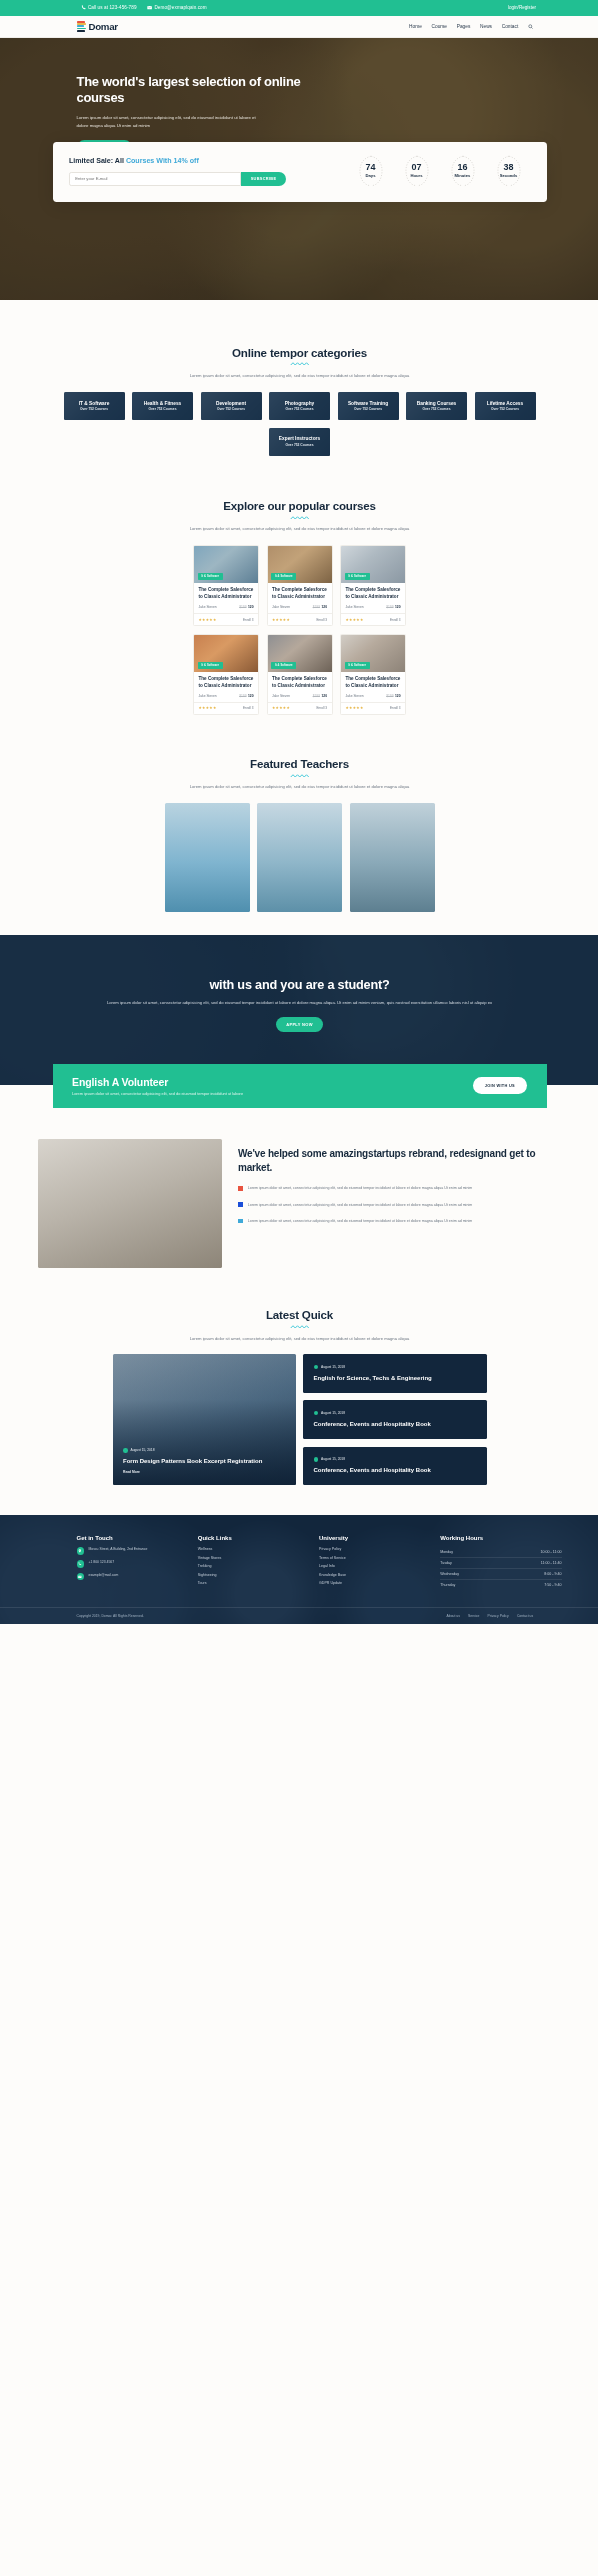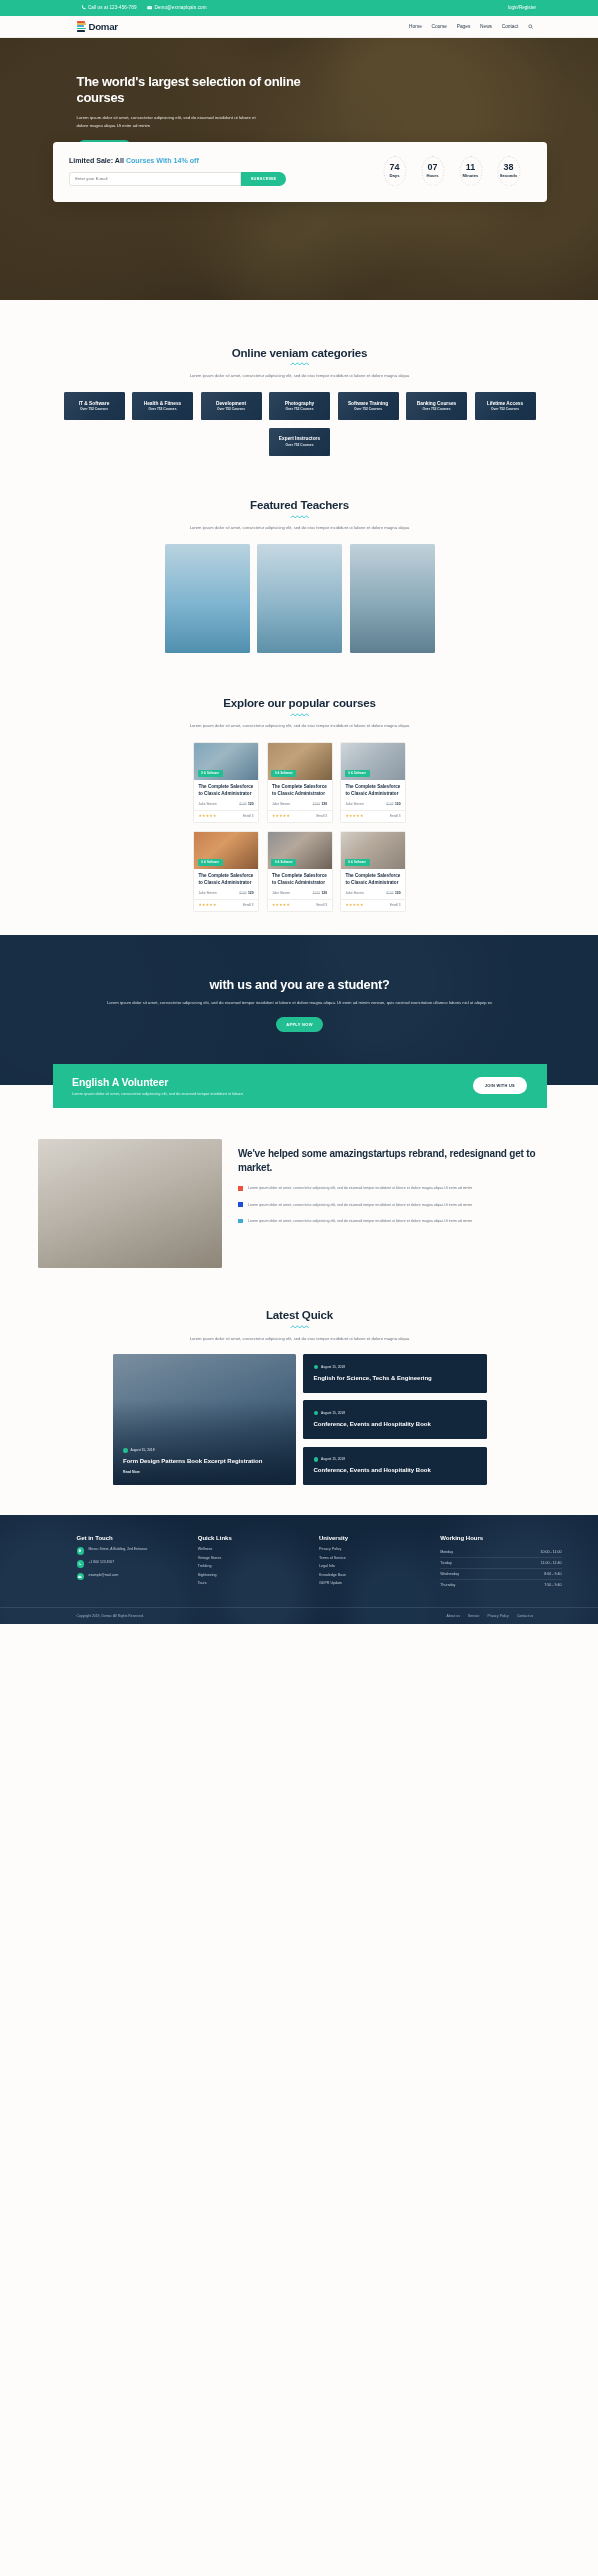--- a/index.html
+++ b/index.html
@@ -94,21 +94,21 @@
   .cd-form input {
     flex:1; height:13.5px; border:0.7px solid #e6e3dd; background:#fff;
     border-radius:2.2px 0 0 2.2px; padding:0 5.2px; font-size:4.2px;
     color:#9a958d; font-family:"Liberation Sans", sans-serif; outline:none;
   }
   .cd-form button {
     background:#21bf92; color:#fff; border:none; cursor:pointer;
     font-size:3.9px; font-weight:700; letter-spacing:0.3px;
     padding:0 9.7px; height:13.5px; border-radius:0 9px 9px 0;
   }
-  .cd-timers { margin-left:auto; display:flex; gap:4px; padding-right:4.5px; }
+  .cd-timers { margin-left:auto; display:flex; gap:12px; padding-right:4.5px; }
   .cd-unit { width:34px; height:34px; position:relative; text-align:center; }
   .cd-unit svg { position:absolute; inset:0; }
   .cd-num { position:relative; font-size:9px; font-weight:700; color:#17293c; padding-top:8.2px; }
   .cd-lbl { position:relative; font-size:4.2px; font-weight:700; color:#17293c; margin-top:0.7px; }
 
   
   .sec { padding:0 0; }
   .sec-head { text-align:center; }
   .sec-head h2 {
     font-size:11.6px; font-weight:700; color:#17293c; letter-spacing:-0.2px;
@@ -326,38 +326,38 @@
             <path d="M23 3 C36 6 40 18 37 30 C35 38 30 42 24 43" fill="none" stroke="#dcdad5" stroke-width="1.2" stroke-dasharray="1.6 2"></path>
           </svg>
         <div class="cd-num">07</div>
         <div class="cd-lbl">Hours</div>
       </div>
       <div class="cd-unit">
         <svg viewBox="0 0 46 46">
             <path d="M23 3 C10 6 6 18 9 30 C11 38 16 42 22 43" fill="none" stroke="#dcdad5" stroke-width="1.2" stroke-dasharray="1.6 2"></path>
             <path d="M23 3 C36 6 40 18 37 30 C35 38 30 42 24 43" fill="none" stroke="#dcdad5" stroke-width="1.2" stroke-dasharray="1.6 2"></path>
           </svg>
-        <div class="cd-num">11</div>
+        <div class="cd-num">16</div>
         <div class="cd-lbl">Minutes</div>
       </div>
       <div class="cd-unit">
         <svg viewBox="0 0 46 46">
             <path d="M23 3 C10 6 6 18 9 30 C11 38 16 42 22 43" fill="none" stroke="#dcdad5" stroke-width="1.2" stroke-dasharray="1.6 2"></path>
             <path d="M23 3 C36 6 40 18 37 30 C35 38 30 42 24 43" fill="none" stroke="#dcdad5" stroke-width="1.2" stroke-dasharray="1.6 2"></path>
           </svg>
         <div class="cd-num">38</div>
         <div class="cd-lbl">Seconds</div>
       </div>
     </div>
   </div>
 
   <div class="sec" style="padding-top:46px;">
     <div class="container">
       <div class="sec-head">
-        <h2>Online veniam categories</h2>
+        <h2>Online tempor categories</h2>
         <svg class="squiggle" width="19.5" height="4.5" viewBox="0 0 26 6">
             <path d="M1 4 L4 1 L7 4 L10 1 L13 4 L16 1 L19 4 L22 1 L25 4" fill="none" stroke="#3fc9d8" stroke-width="1.3"></path>
           </svg>
         <p>Lorem ipsum dolor sit amet, consectetur adipisicing elit, sed do eius tempor incididunt ut labore et dolore magna aliqua</p>
       </div>
       <div class="cats">
         <div class="cat">
           <div class="bg" style="background:linear-gradient(135deg,#6e7d8c,#36485c 60%,#25384c)"></div>
             <div class="ov"></div>
           <div class="nm">IT &amp; Software</div>
@@ -402,150 +402,150 @@
         <div class="cat">
           <div class="bg" style="background:linear-gradient(135deg,#6f8090,#354a5c 60%,#25384b)"></div>
             <div class="ov"></div>
           <div class="nm">Expert Instructors</div>
           <div class="sub">Over 752 Courses</div>
         </div>
       </div>
     </div>
   </div>
 
+  <div class="sec" style="padding-top:43px;">
+    <div class="container">
+      <div class="sec-head">
+        <h2>Explore our popular courses</h2>
+        <svg class="squiggle" width="19.5" height="4.5" viewBox="0 0 26 6">
+            <path d="M1 4 L4 1 L7 4 L10 1 L13 4 L16 1 L19 4 L22 1 L25 4" fill="none" stroke="#3fc9d8" stroke-width="1.3"></path>
+          </svg>
+        <p>Lorem ipsum dolor sit amet, consectetur adipisicing elit, sed do eius tempor incididunt ut labore et dolore magna aliqua</p>
+      </div>
+      <div class="courses" style="width:213px;margin-left:auto;margin-right:auto;">
+
+        <div class="course">
+          <div class="thumb" style="background:linear-gradient(140deg,#7fa6bd 0%,#9db6c2 40%,#5d7f95 100%)">
+            <span class="tag">It &amp; Software</span>
+          </div>
+          <div class="body">
+            <h3>The Complete Salesforce to Classic Administrator</h3>
+            <div class="meta">
+              <span class="author">Jake Steven</span>
+              <span class="price"><s>$199</s><b>120</b></span>
+            </div>
+          </div>
+          <div class="foot">
+            <span class="stars">★★★★★</span>
+            <span class="enroll">Enroll 3</span>
+          </div>
+        </div>
+
+        <div class="course">
+          <div class="thumb" style="background:linear-gradient(140deg,#b08f6a 0%,#c2a279 40%,#7d6344 100%)">
+            <span class="tag">It &amp; Software</span>
+          </div>
+          <div class="body">
+            <h3>The Complete Salesforce to Classic Administrator</h3>
+            <div class="meta">
+              <span class="author">Jake Steven</span>
+              <span class="price"><s>$199</s><b>120</b></span>
+            </div>
+          </div>
+          <div class="foot">
+            <span class="stars">★★★★★</span>
+            <span class="enroll">Enroll 3</span>
+          </div>
+        </div>
+
+        <div class="course">
+          <div class="thumb" style="background:linear-gradient(140deg,#cfd6db 0%,#aeb9c1 40%,#8b98a3 100%)">
+            <span class="tag">It &amp; Software</span>
+          </div>
+          <div class="body">
+            <h3>The Complete Salesforce to Classic Administrator</h3>
+            <div class="meta">
+              <span class="author">Jake Steven</span>
+              <span class="price"><s>$199</s><b>120</b></span>
+            </div>
+          </div>
+          <div class="foot">
+            <span class="stars">★★★★★</span>
+            <span class="enroll">Enroll 3</span>
+          </div>
+        </div>
+
+        <div class="course">
+          <div class="thumb" style="background:linear-gradient(140deg,#c8804f 0%,#d99a63 40%,#8a5a36 100%)">
+            <span class="tag">It &amp; Software</span>
+          </div>
+          <div class="body">
+            <h3>The Complete Salesforce to Classic Administrator</h3>
+            <div class="meta">
+              <span class="author">Jake Steven</span>
+              <span class="price"><s>$199</s><b>120</b></span>
+            </div>
+          </div>
+          <div class="foot">
+            <span class="stars">★★★★★</span>
+            <span class="enroll">Enroll 3</span>
+          </div>
+        </div>
+
+        <div class="course">
+          <div class="thumb" style="background:linear-gradient(140deg,#8e8f92 0%,#b5a89b 40%,#6d6257 100%)">
+            <span class="tag">It &amp; Software</span>
+          </div>
+          <div class="body">
+            <h3>The Complete Salesforce to Classic Administrator</h3>
+            <div class="meta">
+              <span class="author">Jake Steven</span>
+              <span class="price"><s>$199</s><b>120</b></span>
+            </div>
+          </div>
+          <div class="foot">
+            <span class="stars">★★★★★</span>
+            <span class="enroll">Enroll 3</span>
+          </div>
+        </div>
+
+        <div class="course">
+          <div class="thumb" style="background:linear-gradient(140deg,#d2cdc6 0%,#b6aa9d 40%,#8d8378 100%)">
+            <span class="tag">It &amp; Software</span>
+          </div>
+          <div class="body">
+            <h3>The Complete Salesforce to Classic Administrator</h3>
+            <div class="meta">
+              <span class="author">Jake Steven</span>
+              <span class="price"><s>$199</s><b>120</b></span>
+            </div>
+          </div>
+          <div class="foot">
+            <span class="stars">★★★★★</span>
+            <span class="enroll">Enroll 3</span>
+          </div>
+        </div>
+
+      </div>
+    </div>
+  </div>
+
   <div class="sec" style="padding-top:42px;">
     <div class="container">
       <div class="sec-head">
         <h2>Featured Teachers</h2>
         <svg class="squiggle" width="19.5" height="4.5" viewBox="0 0 26 6">
             <path d="M1 4 L4 1 L7 4 L10 1 L13 4 L16 1 L19 4 L22 1 L25 4" fill="none" stroke="#3fc9d8" stroke-width="1.3"></path>
           </svg>
         <p>Lorem ipsum dolor sit amet, consectetur adipisicing elit, sed do eius tempor incididunt ut labore et dolore magna aliqua</p>
       </div>
       <div class="teachers">
         <div class="teacher" style="background:linear-gradient(180deg,#b9d3e0 0%,#7fb4cf 55%,#4f8fae 100%)"></div>
         <div class="teacher" style="background:linear-gradient(180deg,#c6d8e2 0%,#8fb6c9 55%,#5d90a8 100%)"></div>
         <div class="teacher" style="background:linear-gradient(180deg,#c0d1da 0%,#8aa9b8 55%,#5d7f90 100%)"></div>
-      </div>
-    </div>
-  </div>
-
-  <div class="sec" style="padding-top:43px;">
-    <div class="container">
-      <div class="sec-head">
-        <h2>Explore our popular courses</h2>
-        <svg class="squiggle" width="19.5" height="4.5" viewBox="0 0 26 6">
-            <path d="M1 4 L4 1 L7 4 L10 1 L13 4 L16 1 L19 4 L22 1 L25 4" fill="none" stroke="#3fc9d8" stroke-width="1.3"></path>
-          </svg>
-        <p>Lorem ipsum dolor sit amet, consectetur adipisicing elit, sed do eius tempor incididunt ut labore et dolore magna aliqua</p>
-      </div>
-      <div class="courses" style="width:213px;margin-left:auto;margin-right:auto;">
-
-        <div class="course">
-          <div class="thumb" style="background:linear-gradient(140deg,#7fa6bd 0%,#9db6c2 40%,#5d7f95 100%)">
-            <span class="tag">It &amp; Software</span>
-          </div>
-          <div class="body">
-            <h3>The Complete Salesforce to Classic Administrator</h3>
-            <div class="meta">
-              <span class="author">Jake Steven</span>
-              <span class="price"><s>$199</s><b>120</b></span>
-            </div>
-          </div>
-          <div class="foot">
-            <span class="stars">★★★★★</span>
-            <span class="enroll">Enroll 3</span>
-          </div>
-        </div>
-
-        <div class="course">
-          <div class="thumb" style="background:linear-gradient(140deg,#b08f6a 0%,#c2a279 40%,#7d6344 100%)">
-            <span class="tag">It &amp; Software</span>
-          </div>
-          <div class="body">
-            <h3>The Complete Salesforce to Classic Administrator</h3>
-            <div class="meta">
-              <span class="author">Jake Steven</span>
-              <span class="price"><s>$199</s><b>120</b></span>
-            </div>
-          </div>
-          <div class="foot">
-            <span class="stars">★★★★★</span>
-            <span class="enroll">Enroll 3</span>
-          </div>
-        </div>
-
-        <div class="course">
-          <div class="thumb" style="background:linear-gradient(140deg,#cfd6db 0%,#aeb9c1 40%,#8b98a3 100%)">
-            <span class="tag">It &amp; Software</span>
-          </div>
-          <div class="body">
-            <h3>The Complete Salesforce to Classic Administrator</h3>
-            <div class="meta">
-              <span class="author">Jake Steven</span>
-              <span class="price"><s>$199</s><b>120</b></span>
-            </div>
-          </div>
-          <div class="foot">
-            <span class="stars">★★★★★</span>
-            <span class="enroll">Enroll 3</span>
-          </div>
-        </div>
-
-        <div class="course">
-          <div class="thumb" style="background:linear-gradient(140deg,#c8804f 0%,#d99a63 40%,#8a5a36 100%)">
-            <span class="tag">It &amp; Software</span>
-          </div>
-          <div class="body">
-            <h3>The Complete Salesforce to Classic Administrator</h3>
-            <div class="meta">
-              <span class="author">Jake Steven</span>
-              <span class="price"><s>$199</s><b>120</b></span>
-            </div>
-          </div>
-          <div class="foot">
-            <span class="stars">★★★★★</span>
-            <span class="enroll">Enroll 3</span>
-          </div>
-        </div>
-
-        <div class="course">
-          <div class="thumb" style="background:linear-gradient(140deg,#8e8f92 0%,#b5a89b 40%,#6d6257 100%)">
-            <span class="tag">It &amp; Software</span>
-          </div>
-          <div class="body">
-            <h3>The Complete Salesforce to Classic Administrator</h3>
-            <div class="meta">
-              <span class="author">Jake Steven</span>
-              <span class="price"><s>$199</s><b>120</b></span>
-            </div>
-          </div>
-          <div class="foot">
-            <span class="stars">★★★★★</span>
-            <span class="enroll">Enroll 3</span>
-          </div>
-        </div>
-
-        <div class="course">
-          <div class="thumb" style="background:linear-gradient(140deg,#d2cdc6 0%,#b6aa9d 40%,#8d8378 100%)">
-            <span class="tag">It &amp; Software</span>
-          </div>
-          <div class="body">
-            <h3>The Complete Salesforce to Classic Administrator</h3>
-            <div class="meta">
-              <span class="author">Jake Steven</span>
-              <span class="price"><s>$199</s><b>120</b></span>
-            </div>
-          </div>
-          <div class="foot">
-            <span class="stars">★★★★★</span>
-            <span class="enroll">Enroll 3</span>
-          </div>
-        </div>
-
       </div>
     </div>
   </div>
 
   <div class="cta">
     <div class="cta-in">
       <h2>with us and you are a student?</h2>
       <p>Lorem ipsum dolor sit amet, consectetur adipisicing elit, sed do eiusmod tempor incididunt ut labore et dolore magna aliqua. Ut enim ad minim veniam, quis nostrud exercitation ullamco laboris nisl ut aliquip ex</p>
       <button class="btn-apply">APPLY NOW</button>
     </div>

